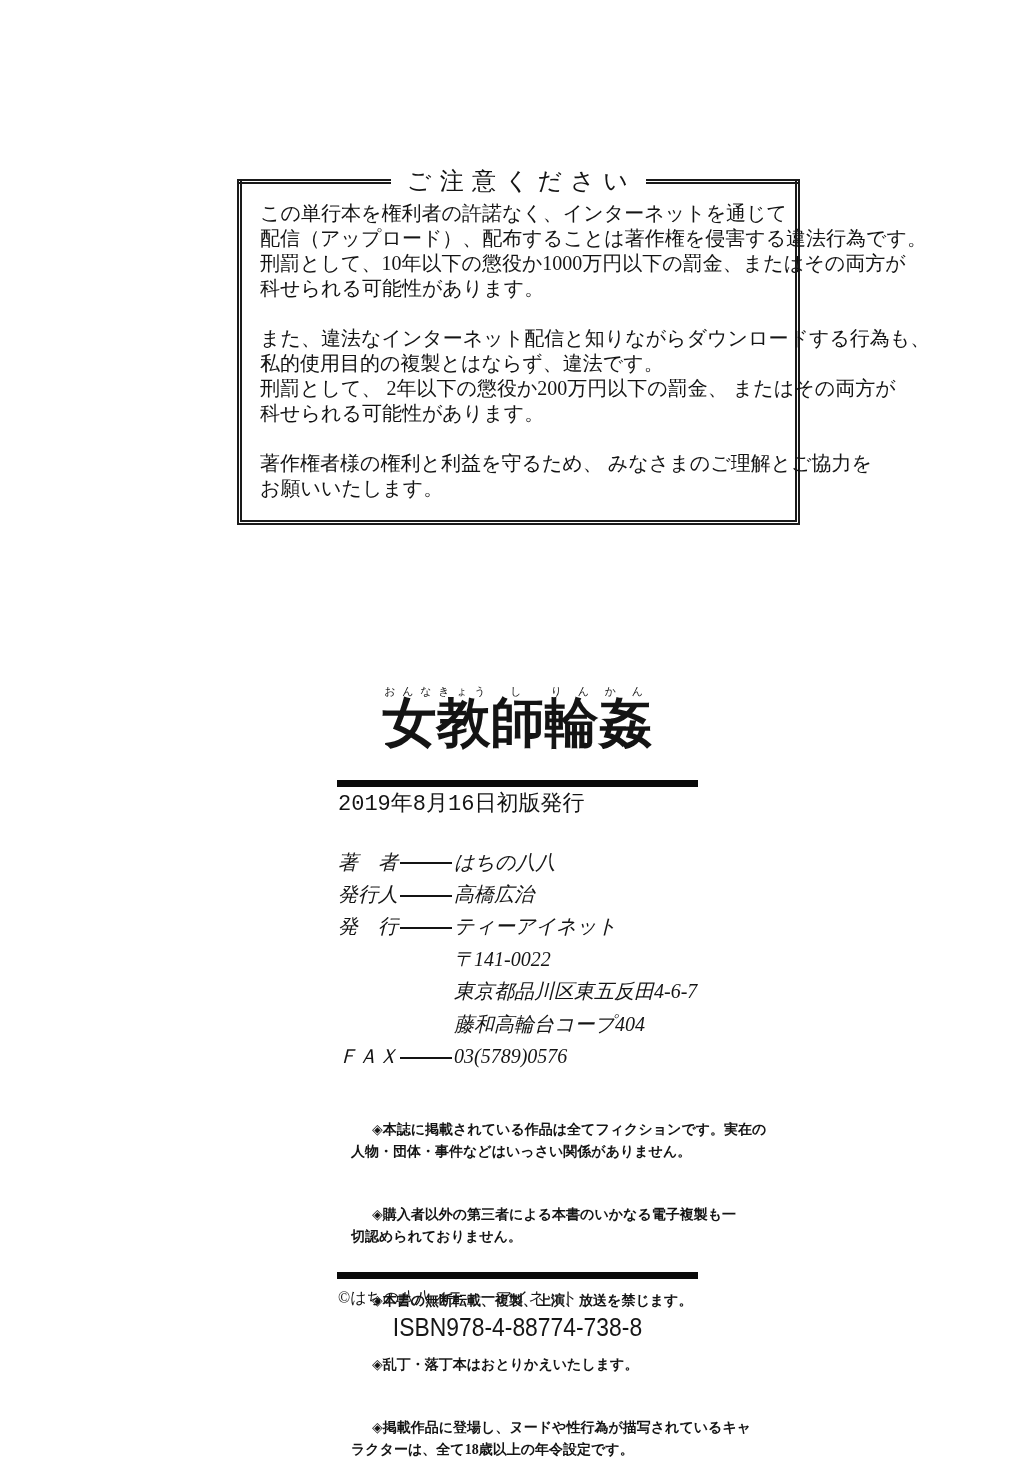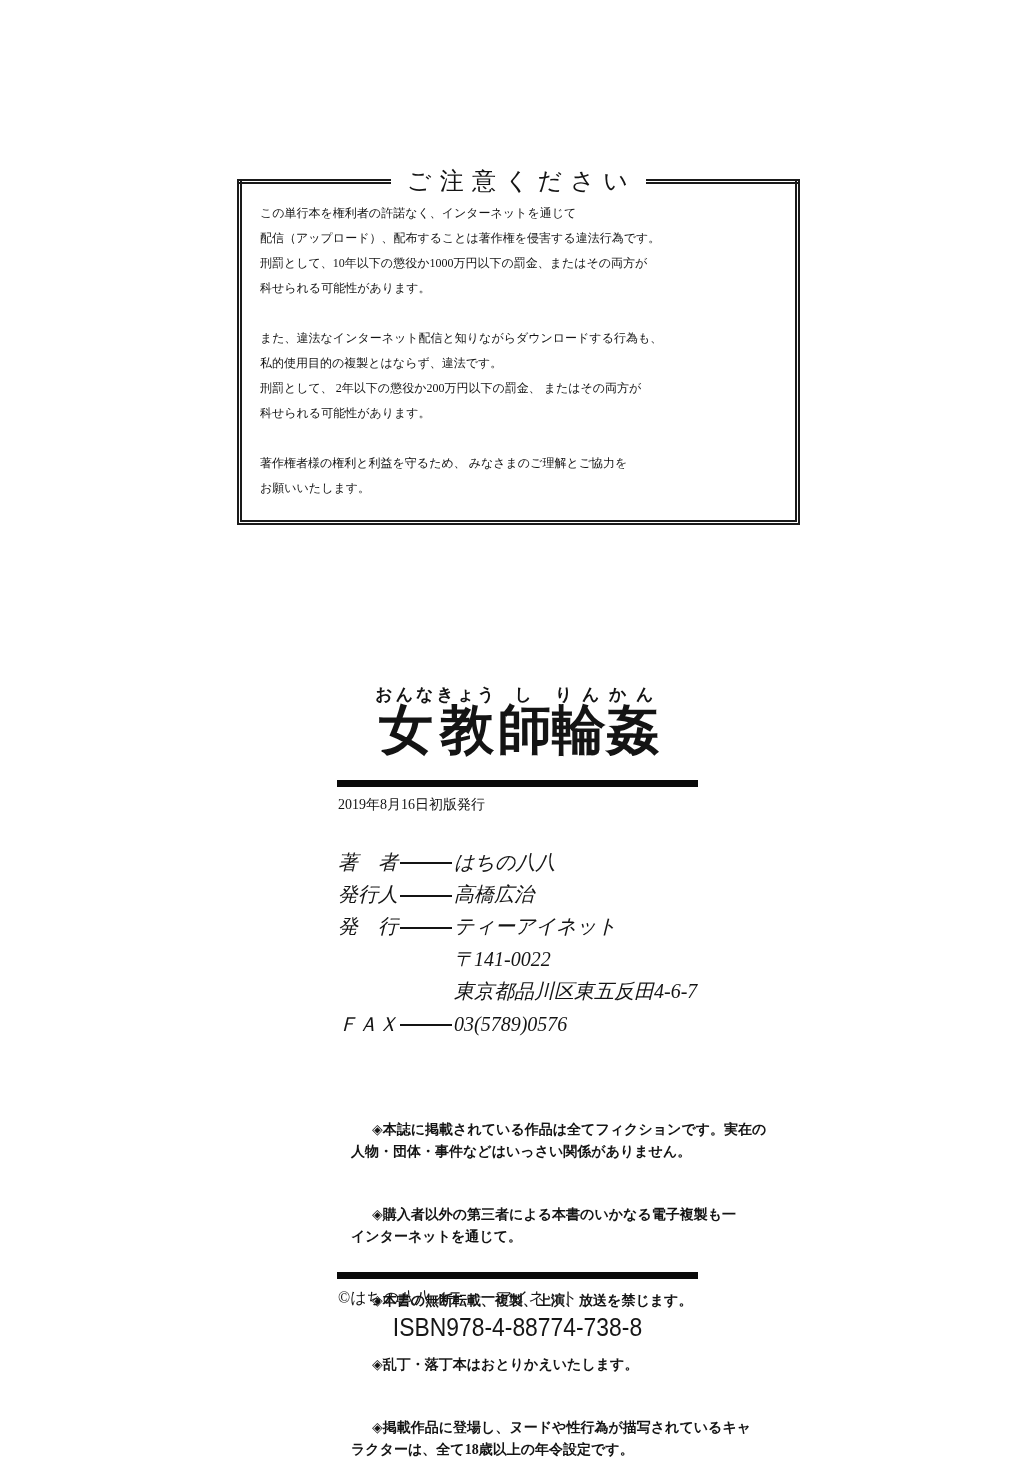--- a/index.html
+++ b/index.html
@@ -17,32 +17,32 @@
     position:absolute;top:-20px;left:-5px;right:-5px;height:40px;
     display:flex;align-items:center;
   }
   .notice-heading .hline{flex:1;height:0;border-top:5px double #1a1a1a;}
   .notice-heading .heading-text{
     padding:0 10px 0 16px;font-size:24px;letter-spacing:0.35em;
     color:#141414;white-space:nowrap;
   }
   .nb-content{padding:20px 10px 0 18px;}
   .notice-para{
-    margin:0 0 25px 0;font-size:12px;line-height:25px;white-space:pre;
+    margin:0 0 25px 0;font-size:20px;line-height:25px;white-space:pre;
     color:#141414;
   }
 
   
   .title-block{position:absolute;left:337px;top:686px;width:361px;text-align:center;}
   .book-title{font-size:54px;font-weight:900;line-height:1.05;letter-spacing:0px;white-space:nowrap;}
-  .book-title rt{font-size:17px;font-weight:700;letter-spacing:3px;}
+  .book-title rt{font-size:11px;font-weight:400;letter-spacing:3px;}
   .rule{position:absolute;left:337px;width:361px;height:7px;background:#0a0a0a;}
   .rule-top{top:780px;}
   .rule-bottom{top:1272px;}
-  .edition-date{position:absolute;left:338px;top:791px;font-size:14px;line-height:28px;}
+  .edition-date{position:absolute;left:338px;top:791px;font-size:22px;line-height:28px;font-family:Liberation Mono, monospace;}
 
   
   .colophon{position:absolute;left:338px;top:846px;width:370px;font-style:italic;}
   .crow{display:flex;align-items:center;height:32.4px;font-size:20px;white-space:pre;}
   .clabel{display:inline-block;width:60px;white-space:pre;}
   .cdash{width:52px;border-top:2.2px solid #141414;margin:2px 2px 0 2px;}
   .crow--cont{padding-left:116px;}
 
   
   .notes{position:absolute;left:337px;top:1098px;width:370px;}
@@ -105,35 +105,38 @@
       <span class="clabel">発　行</span>
       <span class="cdash"></span>
       <span class="cvalue">ティーアイネット</span>
     </div>
     <div class="crow crow--cont">
       <span class="cvalue">〒141-0022</span>
     </div>
     <div class="crow crow--cont">
       <span class="cvalue">東京都品川区東五反田4-6-7</span>
     </div>
+    <div class="crow crow--cont">
+      <span class="cvalue">藤和高輪台コープ404</span>
+    </div>
     <div class="crow">
       <span class="clabel">ＦＡＸ</span>
       <span class="cdash"></span>
       <span class="cvalue">03(5789)0576</span>
     </div>
   </div>
 
   <div class="notes">
     <div class="note">
       <span>◈</span><span>本誌に掲載されている作品は全てフィクションです。実在の
 人物・団体・事件などはいっさい関係がありません。</span>
     </div>
     <div class="note">
       <span>◈</span><span>購入者以外の第三者による本書のいかなる電子複製も一
-インターネットを通じて。</span>
+切認められておりません。</span>
     </div>
     <div class="note">
       <span>◈</span><span>本書の無断転載、複製、上演、放送を禁じます。</span>
     </div>
     <div class="note">
       <span>◈</span><span>乱丁・落丁本はおとりかえいたします。</span>
     </div>
     <div class="note">
       <span>◈</span><span>掲載作品に登場し、ヌードや性行為が描写されているキャ
 ラクターは、全て18歳以上の年令設定です。</span>

